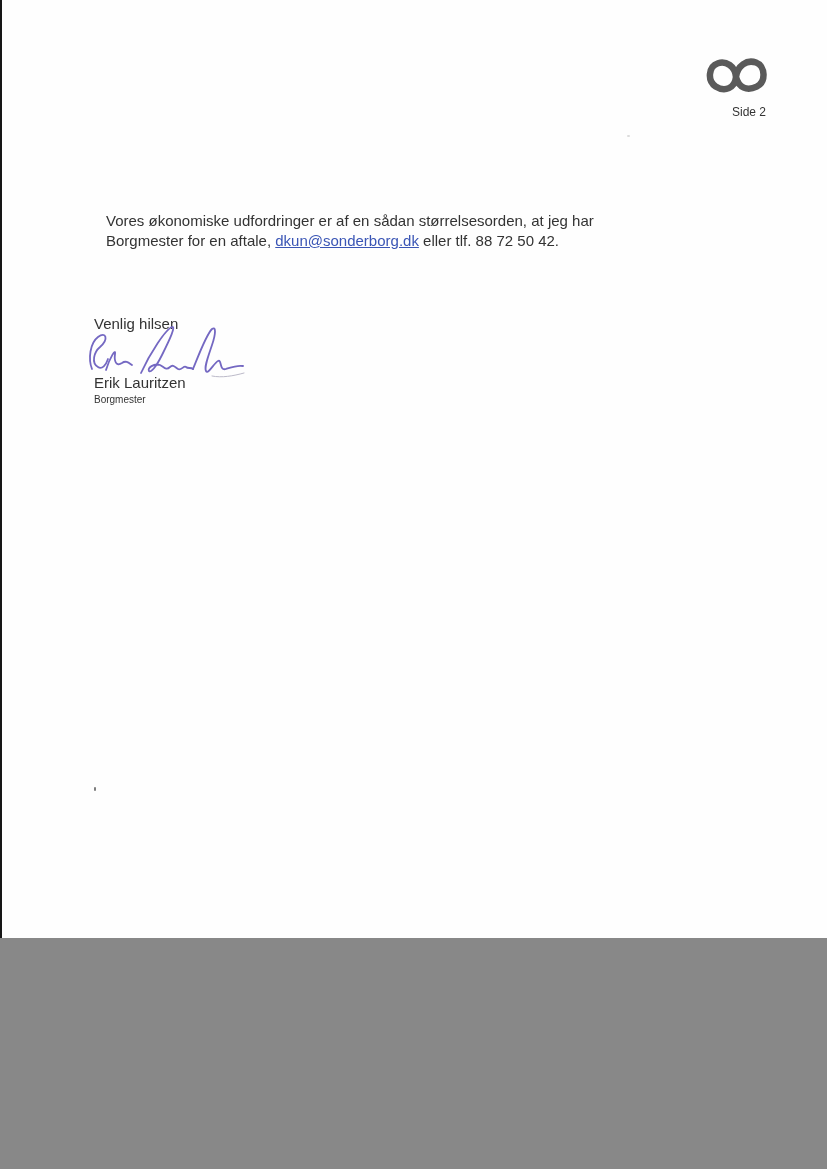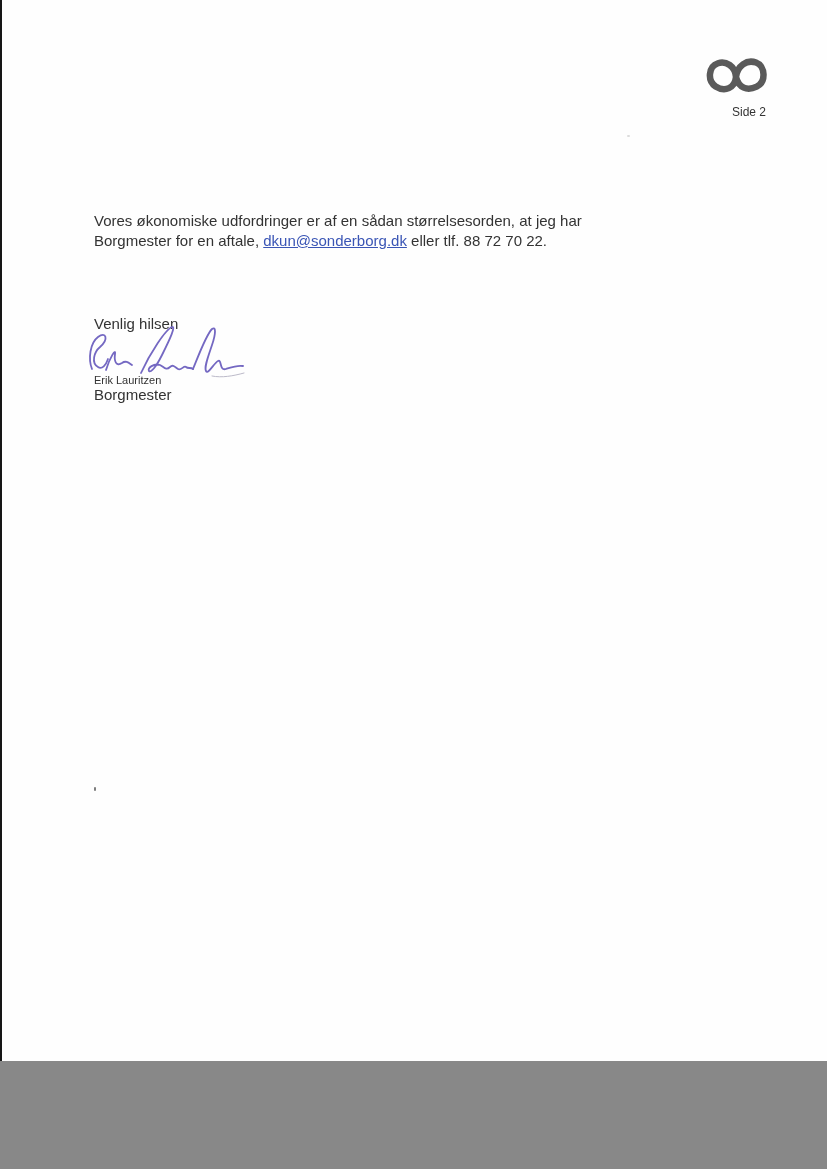--- a/index.html
+++ b/index.html
@@ -5,21 +5,21 @@
   :root{
     --text:#333333;
     --link:#3a55b5;
     --signature:#7468c2;
     --logo:#5a5a5a;
     --paper:#fefefe;
   }
   html,body{margin:0;padding:0;background:#888;}
   .page{
     position:relative;
-    width:827px;height:1061px;
+    width:827px;height:938px;
     background:var(--paper);
     font-family:"Liberation Sans","DejaVu Sans",sans-serif;
     color:var(--text);
     overflow:hidden;
     margin:0 auto;
   }
   .edge-line{
     position:absolute;left:0;top:0;width:2px;height:1169px;
     background:#161616;
   }
@@ -29,37 +29,37 @@
     transform:rotate(-4deg);
   }
   .page-number{
     position:absolute;left:700px;top:105px;width:66px;
     text-align:right;font-size:12px;color:#333;
   }
   .body-text{
     position:absolute;left:94px;top:211px;width:480px;
     font-size:15px;line-height:20px;color:var(--text);
   }
-  .body-line{white-space:nowrap;}
+  .body-line{white-space:nowrap;margin-left:12px;}
   a.email-link{color:var(--link);text-decoration:underline;}
   .salutation{
     position:absolute;left:94px;top:315px;
     font-size:15px;color:var(--text);
   }
   .signature{
     position:absolute;left:86px;top:323px;width:160px;height:58px;
     color:var(--signature);
   }
   .signer-name{
     position:absolute;left:94px;top:374px;
-    font-size:11px;color:var(--text);
+    font-size:15px;color:var(--text);
   }
   .signer-title{
-    position:absolute;left:94px;top:386px;
-    font-size:15px;color:var(--text);
+    position:absolute;left:94px;top:394px;
+    font-size:10px;color:var(--text);
   }
   .speck{position:absolute;border-radius:1px;}
   .speck-1{left:94px;top:787px;width:2px;height:4px;background:#7d7d7d;}
   .speck-2{left:627px;top:135px;width:3px;height:2px;background:#dcdcdc;}
   .speck-3{left:362px;top:1085px;width:3px;height:2px;background:#e4e4e4;}
 </style>
 </head>
 <body>
 
 <div class="page">
@@ -76,21 +76,21 @@
                C66,17 66,33 56,37
                C46,41 38,37 36,26 Z" fill="none" stroke="currentColor" stroke-width="6.5" stroke-linejoin="round" stroke-linecap="round"></path>
     </svg>
   </div>
 
   <div class="page-number">Side 2</div>
 
   <div class="body-text">
     <div class="body-line">Vores økonomiske udfordringer er af en sådan størrelsesorden, at jeg har</div>
     <div class="body-line">
-      <span>Borgmester for en aftale, </span><a href="#" class="email-link">dkun@sonderborg.dk</a><span> eller tlf. 88 72 70 22.</span>
+      <span>Borgmester for en aftale, </span><a href="#" class="email-link">dkun@sonderborg.dk</a><span> eller tlf. 88 72 50 42.</span>
     </div>
   </div>
 
   <div class="salutation">Venlig hilsen</div>
 
   <div class="signature">
     <svg viewBox="0 0 160 58" width="160" height="58" aria-hidden="true">
       <g fill="none" stroke="currentColor" stroke-width="1.8" stroke-linecap="round" stroke-linejoin="round">
         <path d="M6,46 C2,36 4,20 12,14 C20,8 23,16 14,24 C8,29 5,40 12,44 C16,47 20,42 22,36"></path>
         <path d="M20,47 C24,34 30,25 29,31 C28,38 30,44 36,40 C40,37 43,40 46,42"></path>

